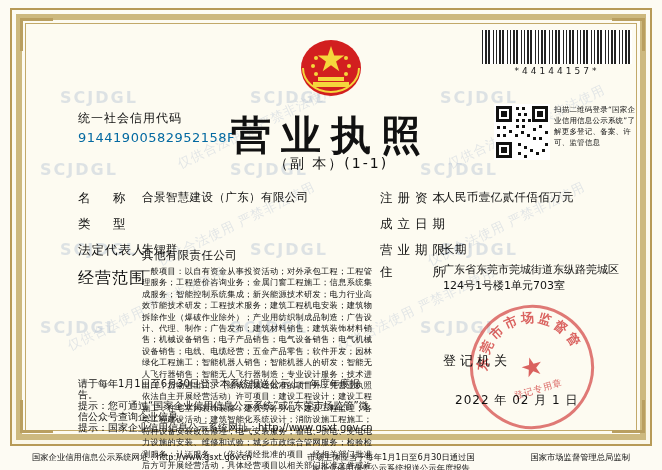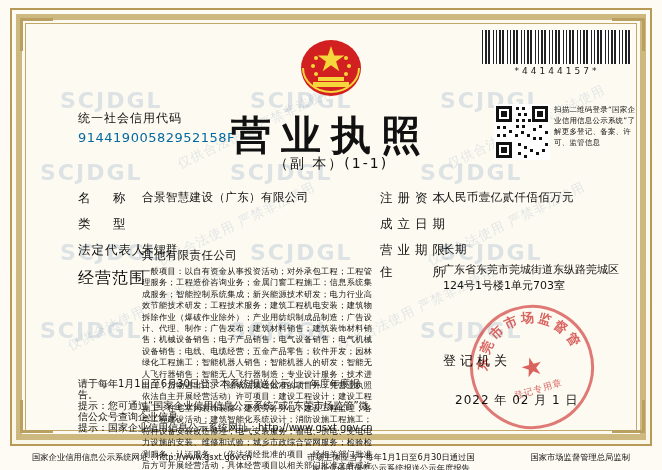--- a/index.html
+++ b/index.html
@@ -39,21 +39,21 @@
   .c-bl{left:20px;top:400px;border-right:none;border-top:none;}
   .c-br{left:612px;top:400px;border-left:none;border-top:none;}
 
   
   .watermark{
     position:absolute;left:0;top:0;width:662px;height:470px;
     pointer-events:none;overflow:hidden;
   }
   .wm{
     position:absolute;color:rgba(150,170,200,0.30);
-    font-size:22px;font-weight:bold;letter-spacing:2px;
+    font-size:16px;font-weight:bold;letter-spacing:2px;
     font-family:"DejaVu Sans","Liberation Sans",sans-serif;
     white-space:nowrap;
   }
   .wm2{
     position:absolute;color:rgba(150,170,200,0.26);
     font-size:13px;white-space:nowrap;letter-spacing:1px;
   }
 
   
   .barcode-wrap{position:absolute;right:30px;top:30px;text-align:center;}

